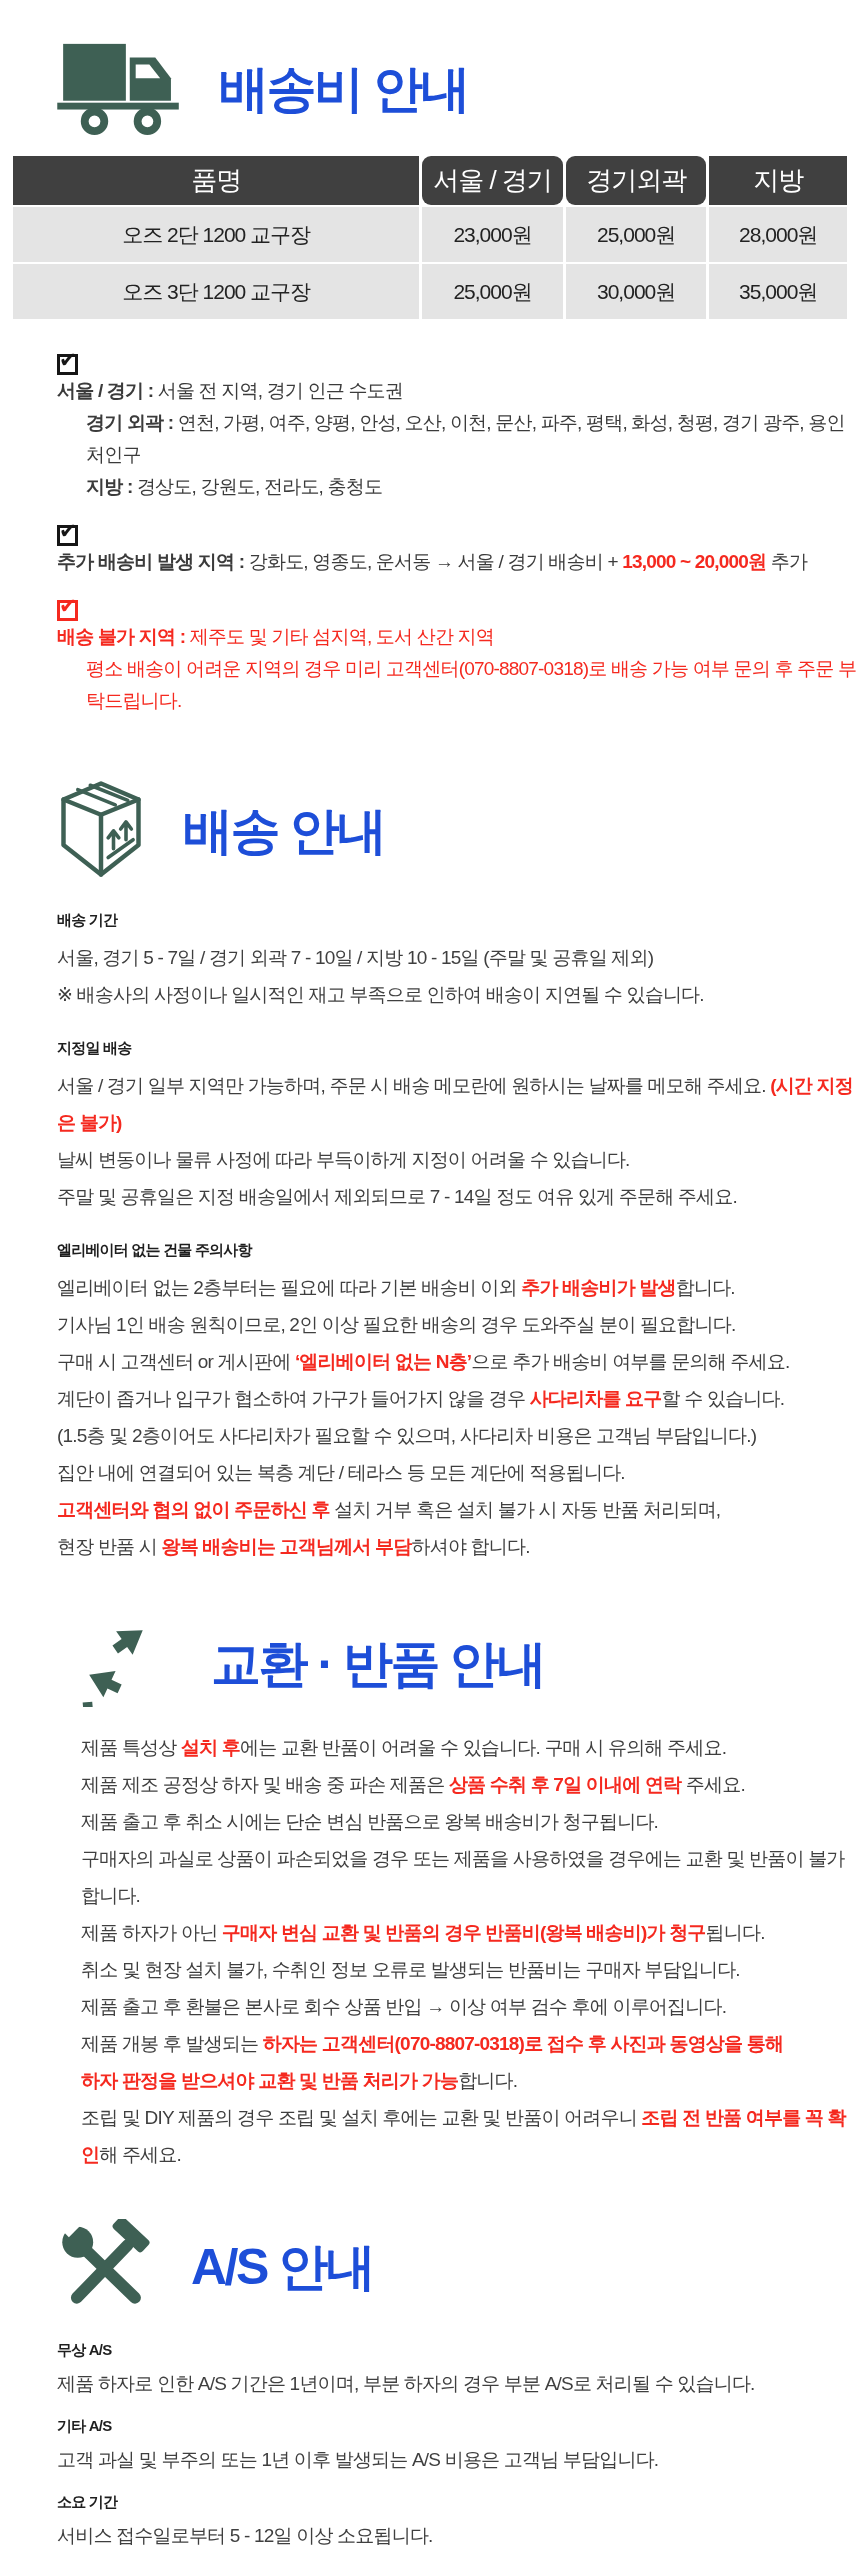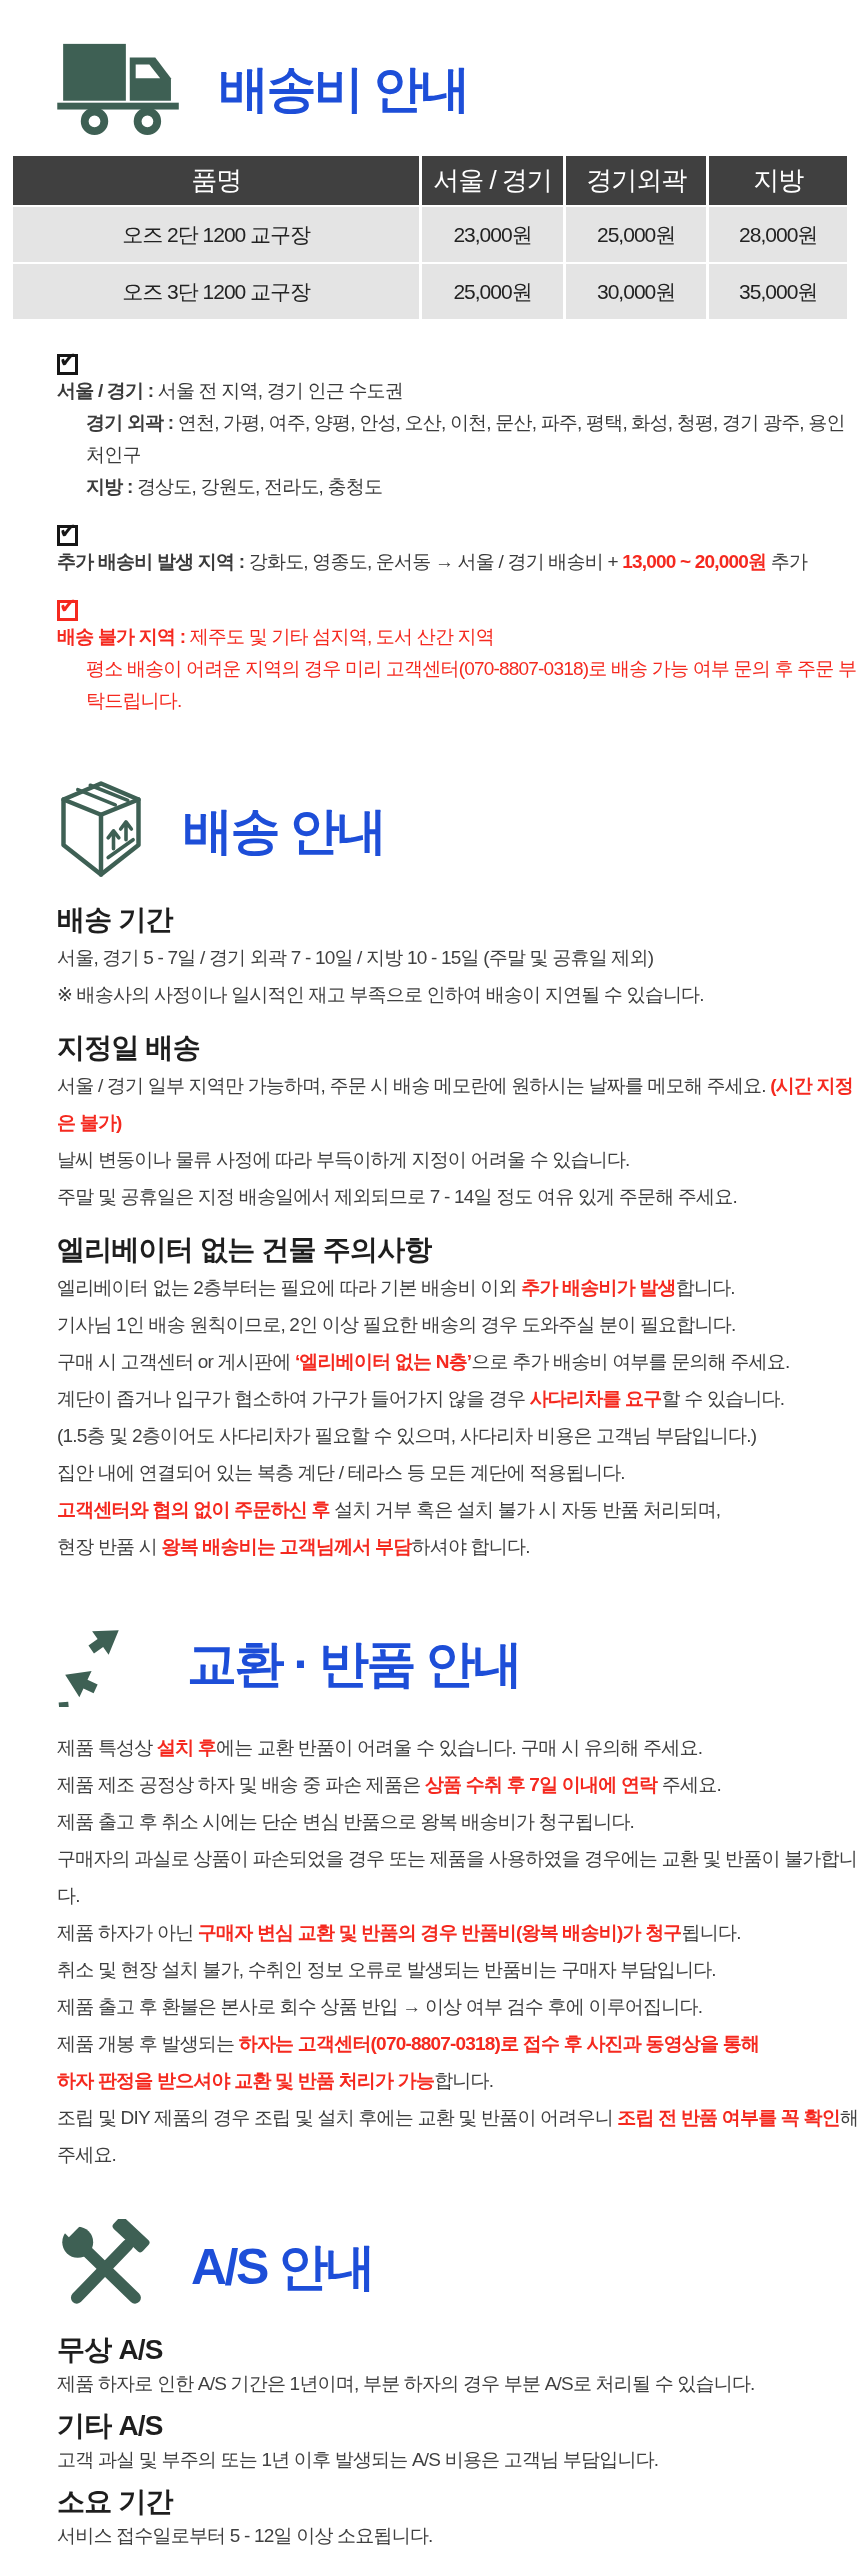--- a/index.html
+++ b/index.html
@@ -11,42 +11,42 @@
   .sec-header{display:flex;align-items:center;margin-left:55px;}
   .sec-title{font-size:50px;font-weight:800;color:#1d4ed8;letter-spacing:-2.5px;white-space:nowrap;}
   .sec-icon{flex:none;margin-right:36px;}
 
   
   .sec1{padding-top:38px;}
   .fee-table{border-collapse:separate;border-spacing:3px 2px;width:840px;margin:14px auto 0;table-layout:fixed;}
   .fee-table th{background:#404040;color:#fff;font-size:26px;font-weight:400;height:47px;letter-spacing:-1px;}
   .fee-table td{background:#E4E4E4;color:#222;font-size:21px;font-weight:500;height:53px;text-align:center;letter-spacing:-1px;}
   .fee-table th:nth-child(1){width:49%;}
-  .fee-table th:nth-child(2),.fee-table th:nth-child(3){width:16.8%;}
+  .fee-table th:nth-child(2),.fee-table th:nth-child(3){width:16.8%;border-radius:9px;}
 
   
   .notes{margin:26px 0 0 57px;}
   .note{margin-bottom:15px;font-size:19px;line-height:32px;color:#3b3b3b;letter-spacing:-0.8px;}
   .note-main{display:flex;align-items:flex-start;flex-direction:column;}
   .checkbox{flex:none;width:15px;height:15px;border:3px solid #161616;position:relative;margin:7px 12px 0 0;color:#161616;}
   .checkbox::after{content:"✔";position:absolute;top:-13px;left:-1px;font-size:21px;font-weight:700;color:inherit;font-family:"DejaVu Sans",sans-serif;}
   .checkbox.red-check{border-color:#F5291F;color:#F5291F;}
   .sub-lines .sub-line{margin-left:29px;}
 
   
   .line{font-size:19px;line-height:37px;color:#3f3f3f;letter-spacing:-0.8px;}
-  .group-heading{font-size:28px;font-weight:700;color:#1e1e1e;line-height:38px;margin-top:16px;letter-spacing:-0.8px;}
+  .group-heading{font-size:15px;font-weight:700;color:#1e1e1e;line-height:38px;margin-top:16px;letter-spacing:-0.8px;}
   .body-block{margin:18px 0 0 57px;}
   .red{color:#F5291F;}
   .b{font-weight:700;}
   .tight .group-heading{line-height:34px;margin-top:8px;}
   .tight .line{line-height:34px;}
 
   .sec2{margin-top:62px;}
-  .sec3{margin-top:52px;}
+  .sec3{margin-top:52px;padding-left:24px;}
   .sec4{margin-top:46px;}
 
   
   .footer{margin-top:48px;background:#47695E;height:311px;text-align:center;color:#fff;}
   .headset{margin-top:30px;}
 </style>
 </head>
 <body>
 
 <div class="page">

